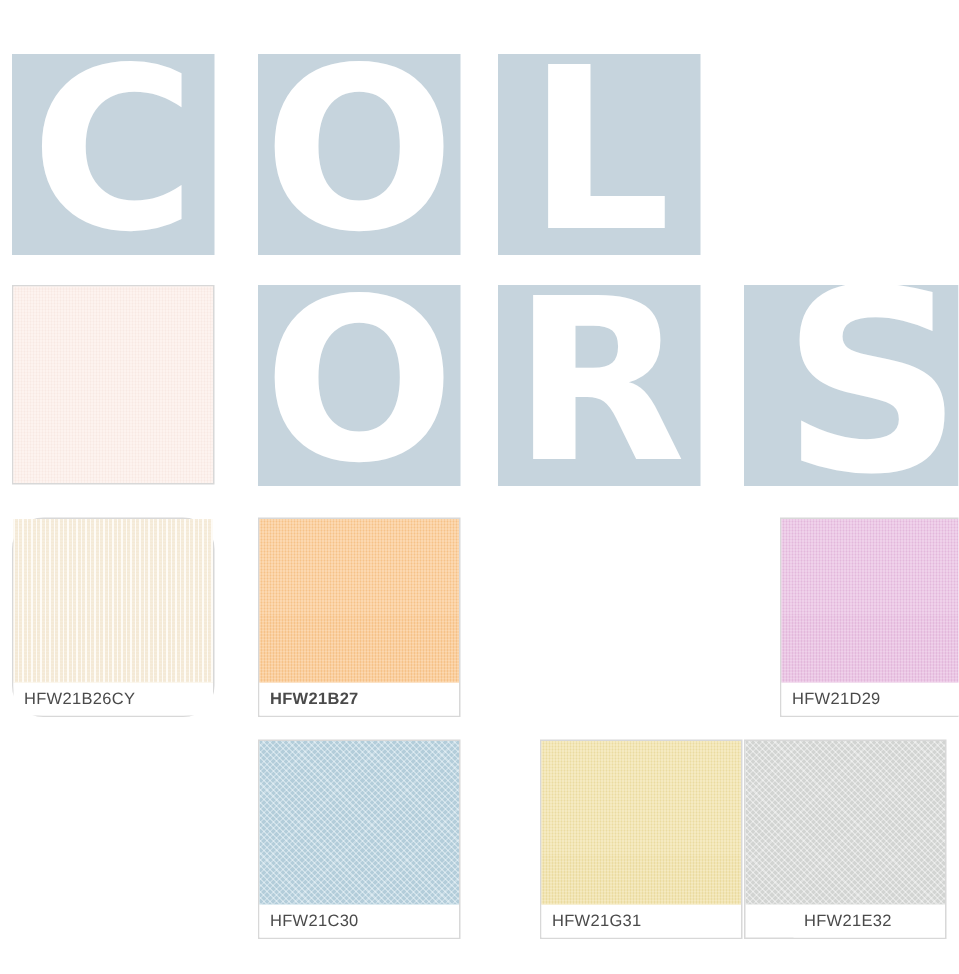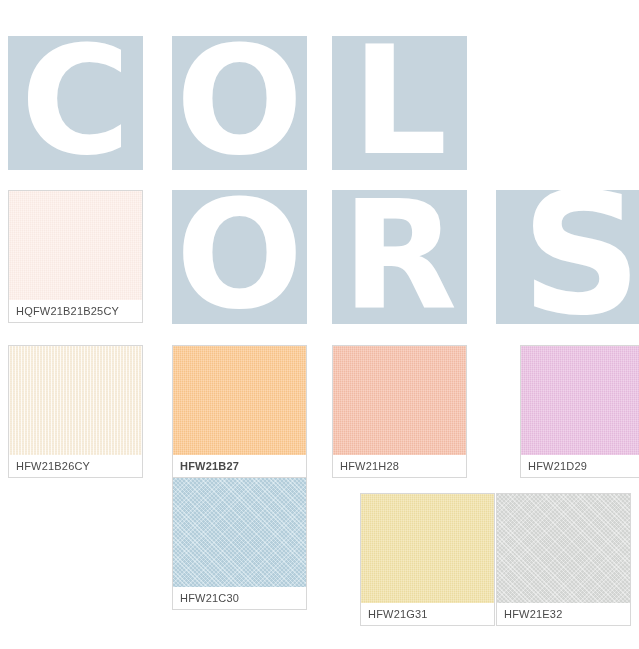--- a/index.html
+++ b/index.html
@@ -120,63 +120,58 @@
   <div class="letter-tile" style="left: 172px; top: 36px; background-color: rgb(198, 212, 221);">
     <span class="letter-glyph" style="color: rgb(255, 255, 255);">O</span>
   </div>
 
   <div class="letter-tile" style="left: 332px; top: 36px; background-color: rgb(198, 212, 221);">
     <span class="letter-glyph" style="color: rgb(255, 255, 255);">L</span>
   </div>
 
   <div class="swatch-card" style="left: 8px; top: 190px; border-color: rgb(216, 216, 216);">
     <div class="swatch-fabric tex-soft" style="background-color: rgb(253, 238, 232);"></div>
-    <div class="swatch-label" style="color: rgb(74, 74, 74);">HQFW21B21B25CY</div>
   </div>
 
   <div class="letter-tile" style="left: 172px; top: 190px; background-color: rgb(198, 212, 221);">
     <span class="letter-glyph" style="color: rgb(255, 255, 255);">O</span>
   </div>
 
   <div class="letter-tile" style="left: 332px; top: 190px; background-color: rgb(198, 212, 221);">
     <span class="letter-glyph" style="color: rgb(255, 255, 255);">R</span>
   </div>
 
   <div class="letter-tile clip-right" style="left: 496px; top: 190px; background-color: rgb(198, 212, 221);">
     <span class="letter-glyph" style="color: rgb(255, 255, 255);">S</span>
   </div>
 
-  <div class="swatch-card" style="left: 8px; top: 345px; border-color: rgb(216, 216, 216);">
+  <div class="swatch-card" style="left: 8px; top: 345px; border-color: rgb(216, 216, 216); border-radius: 21px;">
     <div class="swatch-fabric tex-rib" style="background-color: rgb(250, 239, 220);"></div>
     <div class="swatch-label" style="color: rgb(74, 74, 74);">HFW21B26CY</div>
   </div>
 
   <div class="swatch-card" style="left: 172px; top: 345px; border-color: rgb(216, 216, 216); font-weight: bold;">
     <div class="swatch-fabric tex-soft" style="background-color: rgb(251, 198, 139);"></div>
     <div class="swatch-label" style="color: rgb(74, 74, 74);">HFW21B27</div>
   </div>
 
-  <div class="swatch-card" style="left: 332px; top: 345px; border-color: rgb(216, 216, 216);">
-    <div class="swatch-fabric tex-soft" style="background-color: rgb(245, 189, 167);"></div>
-    <div class="swatch-label" style="color: rgb(74, 74, 74);">HFW21H28</div>
-  </div>
 
   <div class="swatch-card" style="left: 520px; top: 345px; border-color: rgb(216, 216, 216);">
     <div class="swatch-fabric tex-soft" style="background-color: rgb(232, 188, 224);"></div>
     <div class="swatch-label" style="color: rgb(74, 74, 74);">HFW21D29</div>
   </div>
 
-  <div class="swatch-card" style="left: 172px; top: 477px; border-color: rgb(216, 216, 216);">
+  <div class="swatch-card" style="left: 172px; top: 493px; border-color: rgb(216, 216, 216);">
     <div class="swatch-fabric tex-knit" style="background-color: rgb(188, 215, 228);"></div>
     <div class="swatch-label" style="color: rgb(74, 74, 74);">HFW21C30</div>
   </div>
 
   <div class="swatch-card" style="left: 332px; top: 493px; border-color: rgb(216, 216, 216); margin-left: 28px;">
     <div class="swatch-fabric tex-soft" style="background-color: rgb(240, 224, 164);"></div>
     <div class="swatch-label" style="color: rgb(74, 74, 74);">HFW21G31</div>
   </div>
 
   <div class="swatch-card" style="left: 496px; top: 493px; border-color: rgb(216, 216, 216);">
     <div class="swatch-fabric tex-knit" style="background-color: rgb(220, 222, 220);"></div>
-    <div class="swatch-label" style="color: rgb(74, 74, 74);">HFW21E32</div>
+    <div class="swatch-label" style="color: rgb(74, 74, 74); margin-left: 32px;">HFW21E32</div>
   </div>
 
 </div>
 
 </body></html>

